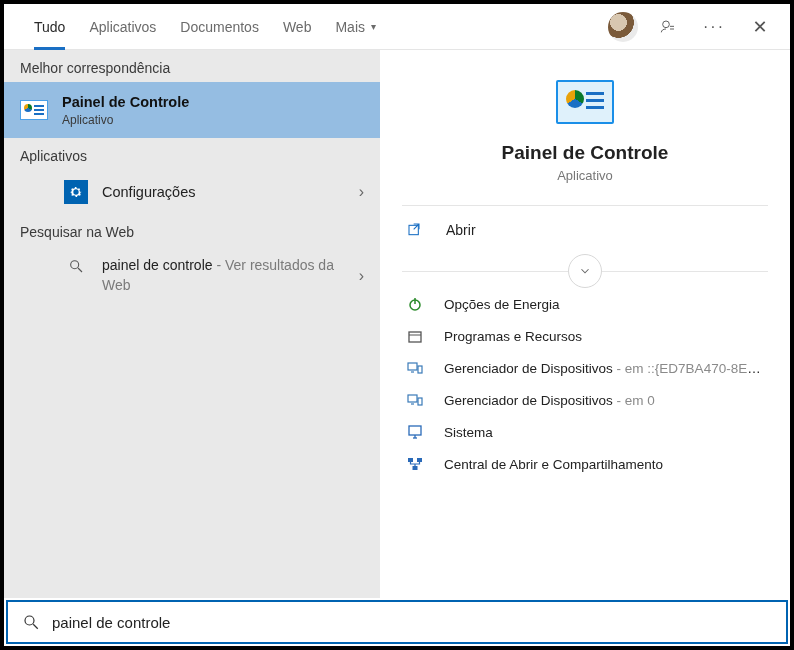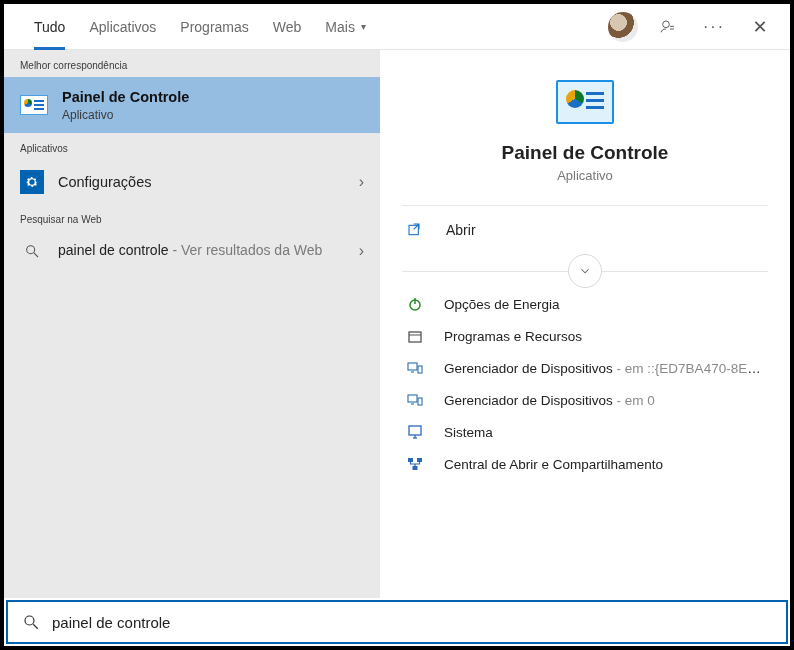--- a/index.html
+++ b/index.html
@@ -26,29 +26,29 @@
   .hicon { width: 32px; height: 32px; display:flex; align-items:center; justify-content:center; color:#555; cursor:pointer; border-radius:3px;}
   .hicon svg{width:16px;height:16px;stroke:#555;fill:none;stroke-width:1.4;}
   .dots{letter-spacing:2px;font-size:16px;color:#555;}
   .xclose{font-size:18px;color:#555;}
 
   
   .body { flex:1; display:flex; min-height:0; }
   .left { width: 376px; background:#e9e9e9; display:flex; flex-direction:column; }
   .right { flex:1; background:#fff; display:flex; flex-direction:column; overflow:hidden; }
 
-  .section-label { font-size:10px; color:#3a3a3a; padding:10px 16px 6px; font-weight:400;}
+  .section-label { font-size:14px; color:#3a3a3a; padding:10px 16px 6px; font-weight:400;}
   .best { background:#95bde2; display:flex; align-items:center; padding:8px 16px; gap:14px; height:56px;}
   .best-icon { width:28px; height:20px; background:#fff; border:1px solid #4aa0e8; position:relative;}
   .best-icon::before{content:"";position:absolute;left:3px;top:3px;width:8px;height:8px;border-radius:50%;background:conic-gradient(#0a7a2a 0 120deg,#1a6fc4 120deg 240deg,#e8a20a 240deg 360deg);}
   .best-icon::after{content:"";position:absolute;right:3px;top:4px;width:10px;height:2px;background:#1a6fc4;box-shadow:0 4px 0 #1a6fc4,0 8px 0 #1a6fc4;}
   .best-text b{font-size:14.5px; font-weight:600; color:#111;}
   .best-text span{font-size:12px; color:#3a3a3a; display:block; margin-top:2px;}
 
-  .row { display:flex; align-items:center; padding:0 16px; height:44px; gap:14px; cursor:pointer;}
+  .row { display:flex; align-items:center; padding:0 16px; height:44px; gap:14px; cursor:pointer;margin-left:44px;}
   .row .chev{margin-left:auto; color:#6a6a6a;}
   .gear { width:24px; height:24px; background:#0063b1; display:flex; align-items:center; justify-content:center;}
   .gear svg{width:16px;height:16px;fill:#fff;}
   .row-label{font-size:14.5px;color:#222;}
 
   .web-row{align-items:flex-start; height:auto; padding-top:10px; padding-bottom:10px;}
   .web-row .mag{width:24px;display:flex;justify-content:center;padding-top:2px;}
   .web-row .mag svg{width:16px;height:16px;stroke:#555;fill:none;stroke-width:1.6;}
   .web-row .wt{flex:1;font-size:14px;color:#222;line-height:1.4;}
   .web-row .wt .sub{color:#7a7a7a;}
@@ -88,21 +88,21 @@
   .searchbar input{flex:1;border:none;outline:none;font-size:15px;color:#222;}
 </style>
 </head>
 <body>
 
 <div class="window">
 
   <div class="tabs">
     <div class="tab active">Tudo</div>
     <div class="tab">Aplicativos</div>
-    <div class="tab">Programas</div>
+    <div class="tab">Documentos</div>
     <div class="tab">Web</div>
     <div class="tab">
       <span>Mais</span>
       <span class="caret">▾</span>
     </div>
     <div class="tabs-right">
       <div class="avatar"></div>
       <div class="hicon">
         <svg viewBox="0 0 24 24">
             <circle cx="9" cy="8" r="5"></circle>

